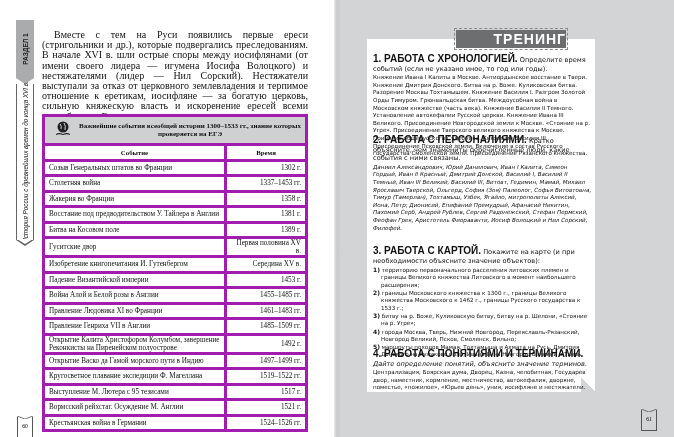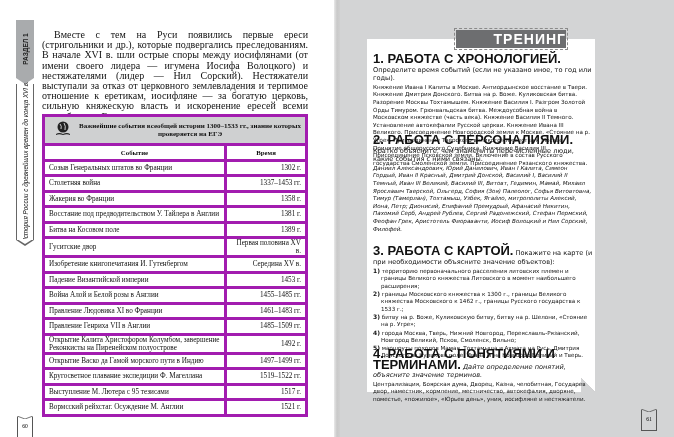--- a/index.html
+++ b/index.html
@@ -25,21 +25,21 @@
   .globe{position:absolute;left:10px;top:3px;width:16px;height:16px;}
   .pagenum{position:absolute;width:14px;height:20px;border:1px solid #555;border-top:none;font-size:5.5px;text-align:center;line-height:18px;}
   .pagenum .notch{position:absolute;left:-1px;top:-1px;width:16px;height:3px;}
   
   .card{position:absolute;left:367px;top:39px;width:228px;height:353px;background:#fff;}
   .fold{position:absolute;left:581px;top:378px;width:0;height:0;border-left:14px solid #a0a0a0;border-top:14px solid transparent;}
   .foldmask{position:absolute;left:581px;top:378px;width:0;height:0;border-right:14px solid #d3d4d5;border-bottom:14px solid transparent;transform:rotate(180deg);}
   .training{position:absolute;left:456px;top:30px;width:110px;height:18px;background:#6d6e70;color:#fff;font-family:"Liberation Sans",sans-serif;font-weight:bold;font-size:14px;letter-spacing:1px;text-align:right;line-height:18px;outline:1px dashed #8a8a8a;outline-offset:1px;}
   .task{position:absolute;left:373px;width:220px;font-family:"DejaVu Sans",sans-serif;color:#111;}
   .task .head{font-size:6.6px;line-height:8.6px;}
-  .task .head b{font-family:"Liberation Sans",sans-serif;font-weight:bold;font-size:13px;}
+  .task .head b{font-family:"Liberation Sans",sans-serif;font-weight:bold;font-size:10px;}
   .task .body{font-size:5.6px;line-height:7.6px;margin-top:1px;}
   .task ol{list-style:none;margin:1px 0 0 0;padding:0;font-size:5.6px;line-height:7.3px;}
   .task ol li{padding-left:8px;text-indent:-8px;}
   .task ol li b{font-weight:bold;font-size:6px;}
 </style>
 </head>
 <body>
 
 <div class="left">
   <div class="sidetab">
@@ -131,20 +131,24 @@
           <td class="t">1519–1522 гг.</td>
         </tr>
         <tr>
           <td>Выступление М. Лютера с 95 тезисами</td>
           <td class="t">1517 г.</td>
         </tr>
         <tr>
           <td>Вормсский рейхстаг. Осуждение М. Англии</td>
           <td class="t">1521 г.</td>
         </tr>
+        <tr>
+          <td>Крестьянская война в Германии</td>
+          <td class="t">1524–1526 гг.</td>
+        </tr>
       </tbody>
   </table>
 
   <div class="pagenum" style="left:17px;top:417px;">
     <svg class="notch" viewBox="0 0 16 3">
         <path d="M0 0 L8 3 L16 0" stroke="#555" fill="none" stroke-width="0.8"></path>
       </svg>
     <span>60</span>
   </div>
 </div>

